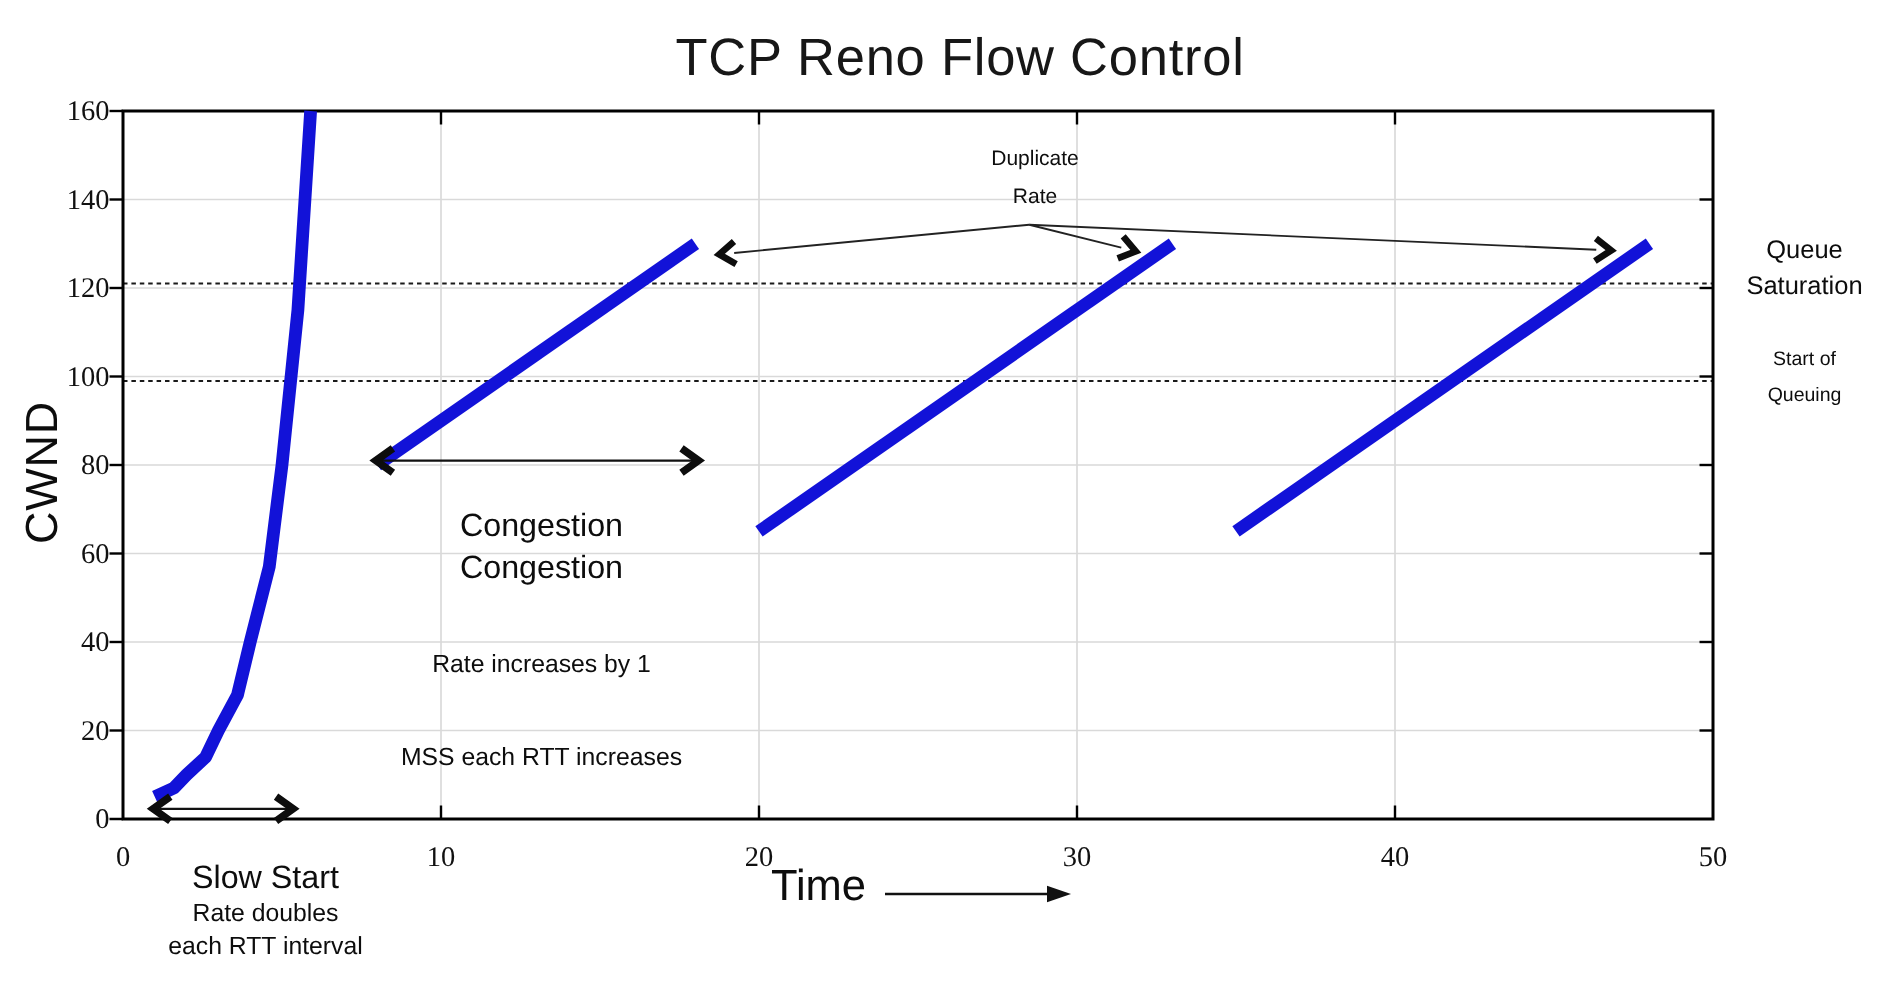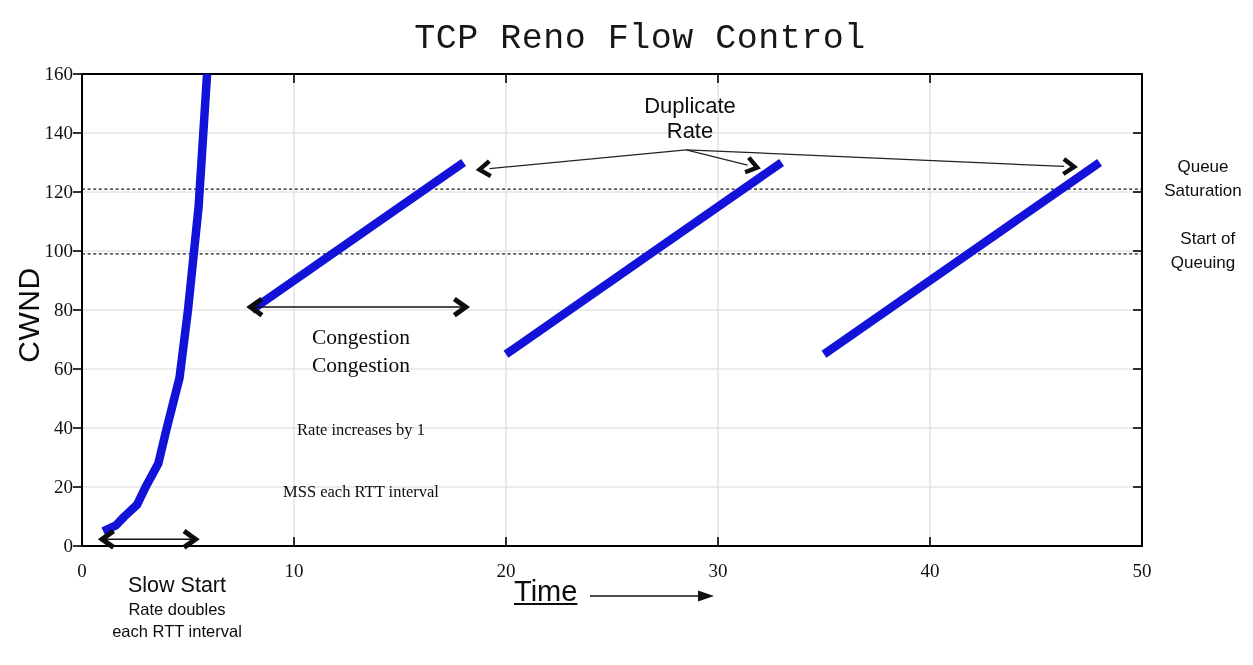--- a/index.html
+++ b/index.html
@@ -9,32 +9,32 @@
     background:#ffffff;
     font-family:"Liberation Sans",sans-serif;
     color:#0d0d0d;
     overflow:hidden;
   }
   .stage *{box-sizing:border-box;}
   svg.plot{position:absolute;left:0;top:0;}
   .lbl{position:absolute;white-space:nowrap;text-align:center;}
   .title{
     left:640px;top:19px;transform:translateX(-50%);
-    font-size:35px;color:#171717;letter-spacing:0.5px;font-family:Liberation Mono, monospace;
+    font-size:35px;color:#171717;letter-spacing:0.5px;
   }
-  .dup-acks{left:690px;top:93px;transform:translateX(-50%);font-size:22px;line-height:25px;}
-  .cong{left:361px;top:323px;transform:translateX(-50%);font-family:Liberation Serif, serif;}
+  .dup-acks{left:690px;top:93px;transform:translateX(-50%);font-size:14px;line-height:25px;}
+  .cong{left:361px;top:336px;transform:translateX(-50%);}
   .cong .big{font-size:21.5px;line-height:28px;}
   .cong .small{font-size:16.5px;line-height:22px;margin-top:40px;}
   .slowstart{left:177px;top:572px;transform:translateX(-50%);}
   .slowstart .big{font-size:21.5px;line-height:26px;}
   .slowstart .small{font-size:16.5px;line-height:22px;}
   .queue-sat{left:1203px;top:155px;transform:translateX(-50%);font-size:17px;line-height:24px;}
-  .start-q{left:1203px;top:227px;transform:translateX(-50%);font-size:17px;line-height:24px;text-align:right;}
-  .time-lbl{left:514px;top:575px;font-size:29px;text-align:right;text-decoration:underline;}
+  .start-q{left:1203px;top:227px;transform:translateX(-50%);font-size:13px;line-height:24px;}
+  .time-lbl{left:514px;top:575px;font-size:29px;text-align:right;}
   .cwnd-lbl{
     left:-21px;top:298px;width:100px;height:34px;
     transform:rotate(-90deg);
     font-size:30px;letter-spacing:0.5px;
   }
 </style>
 </head>
 <body>
 
 <div class="stage">
@@ -117,21 +117,21 @@
 
   <div class="lbl dup-acks">
     <div>Duplicate</div>
     <div>Rate</div>
   </div>
 
   <div class="lbl cong">
     <div class="big">Congestion</div>
     <div class="big">Congestion</div>
     <div class="small">Rate increases by 1</div>
-    <div class="small">MSS each RTT interval</div>
+    <div class="small">MSS each RTT increases</div>
   </div>
 
   <div class="lbl slowstart">
     <div class="big">Slow Start</div>
     <div class="small">Rate doubles</div>
     <div class="small">each RTT interval</div>
   </div>
 
   <div class="lbl queue-sat">
     <div>Queue</div>

